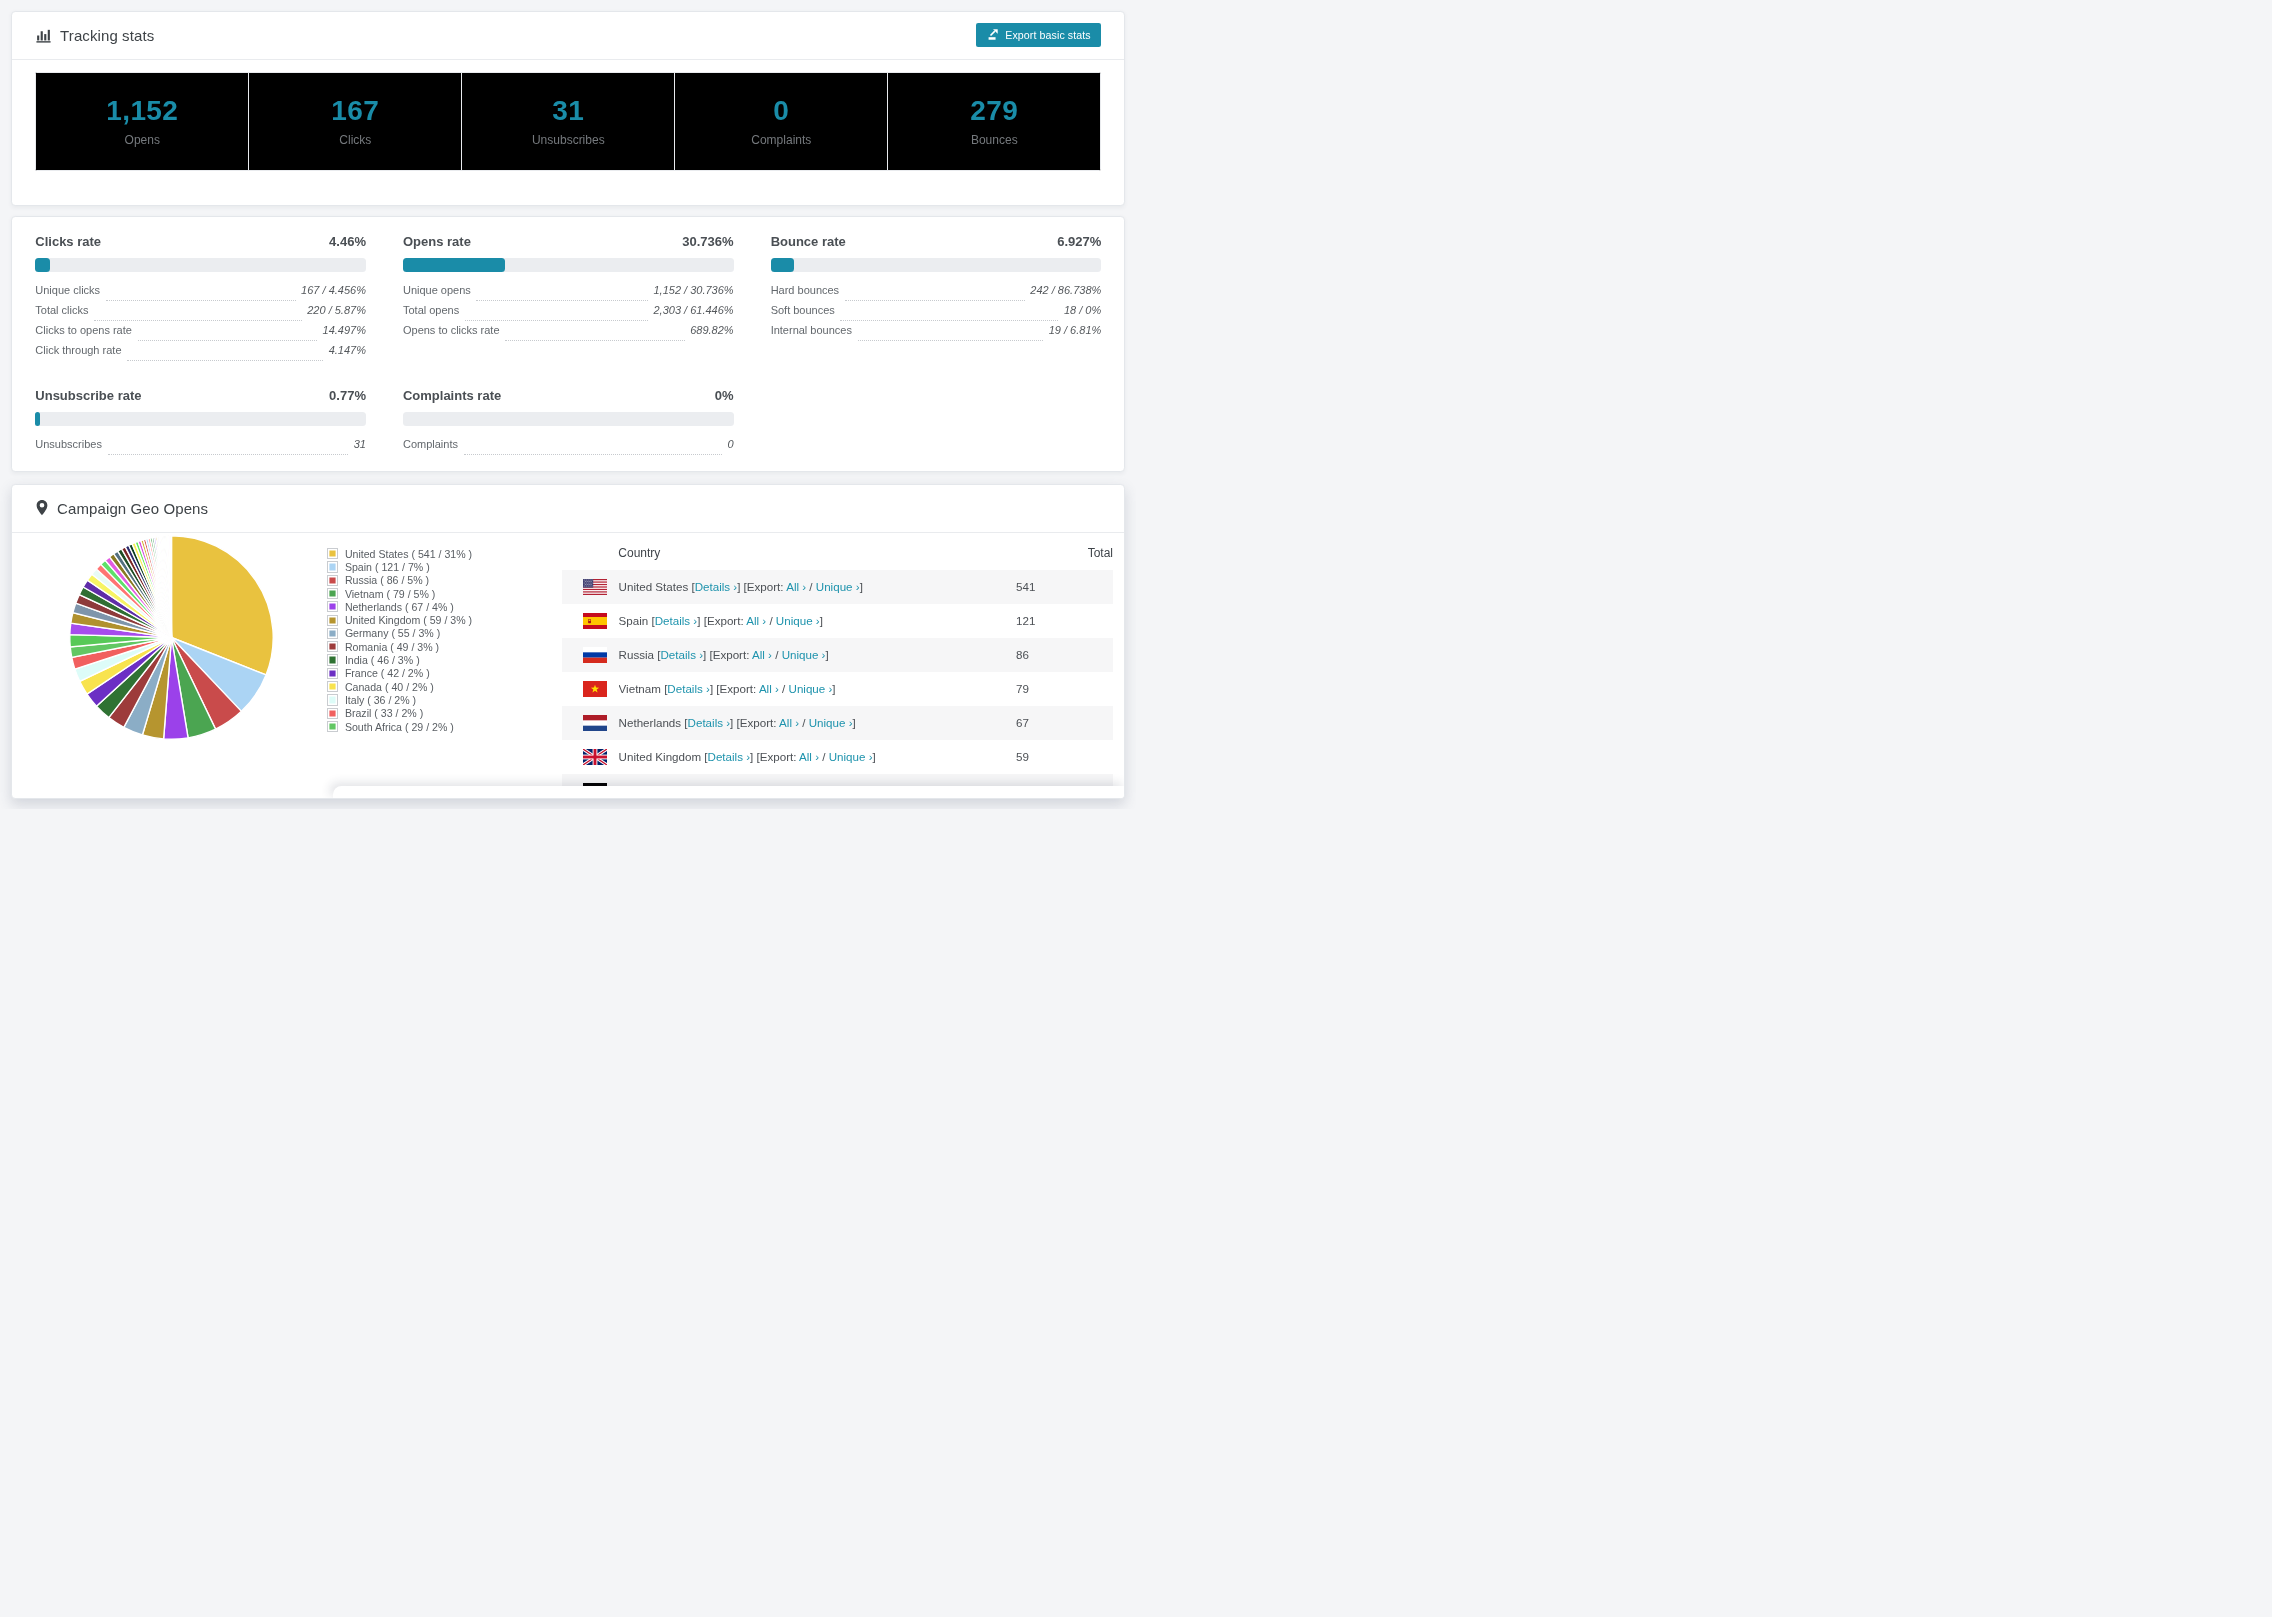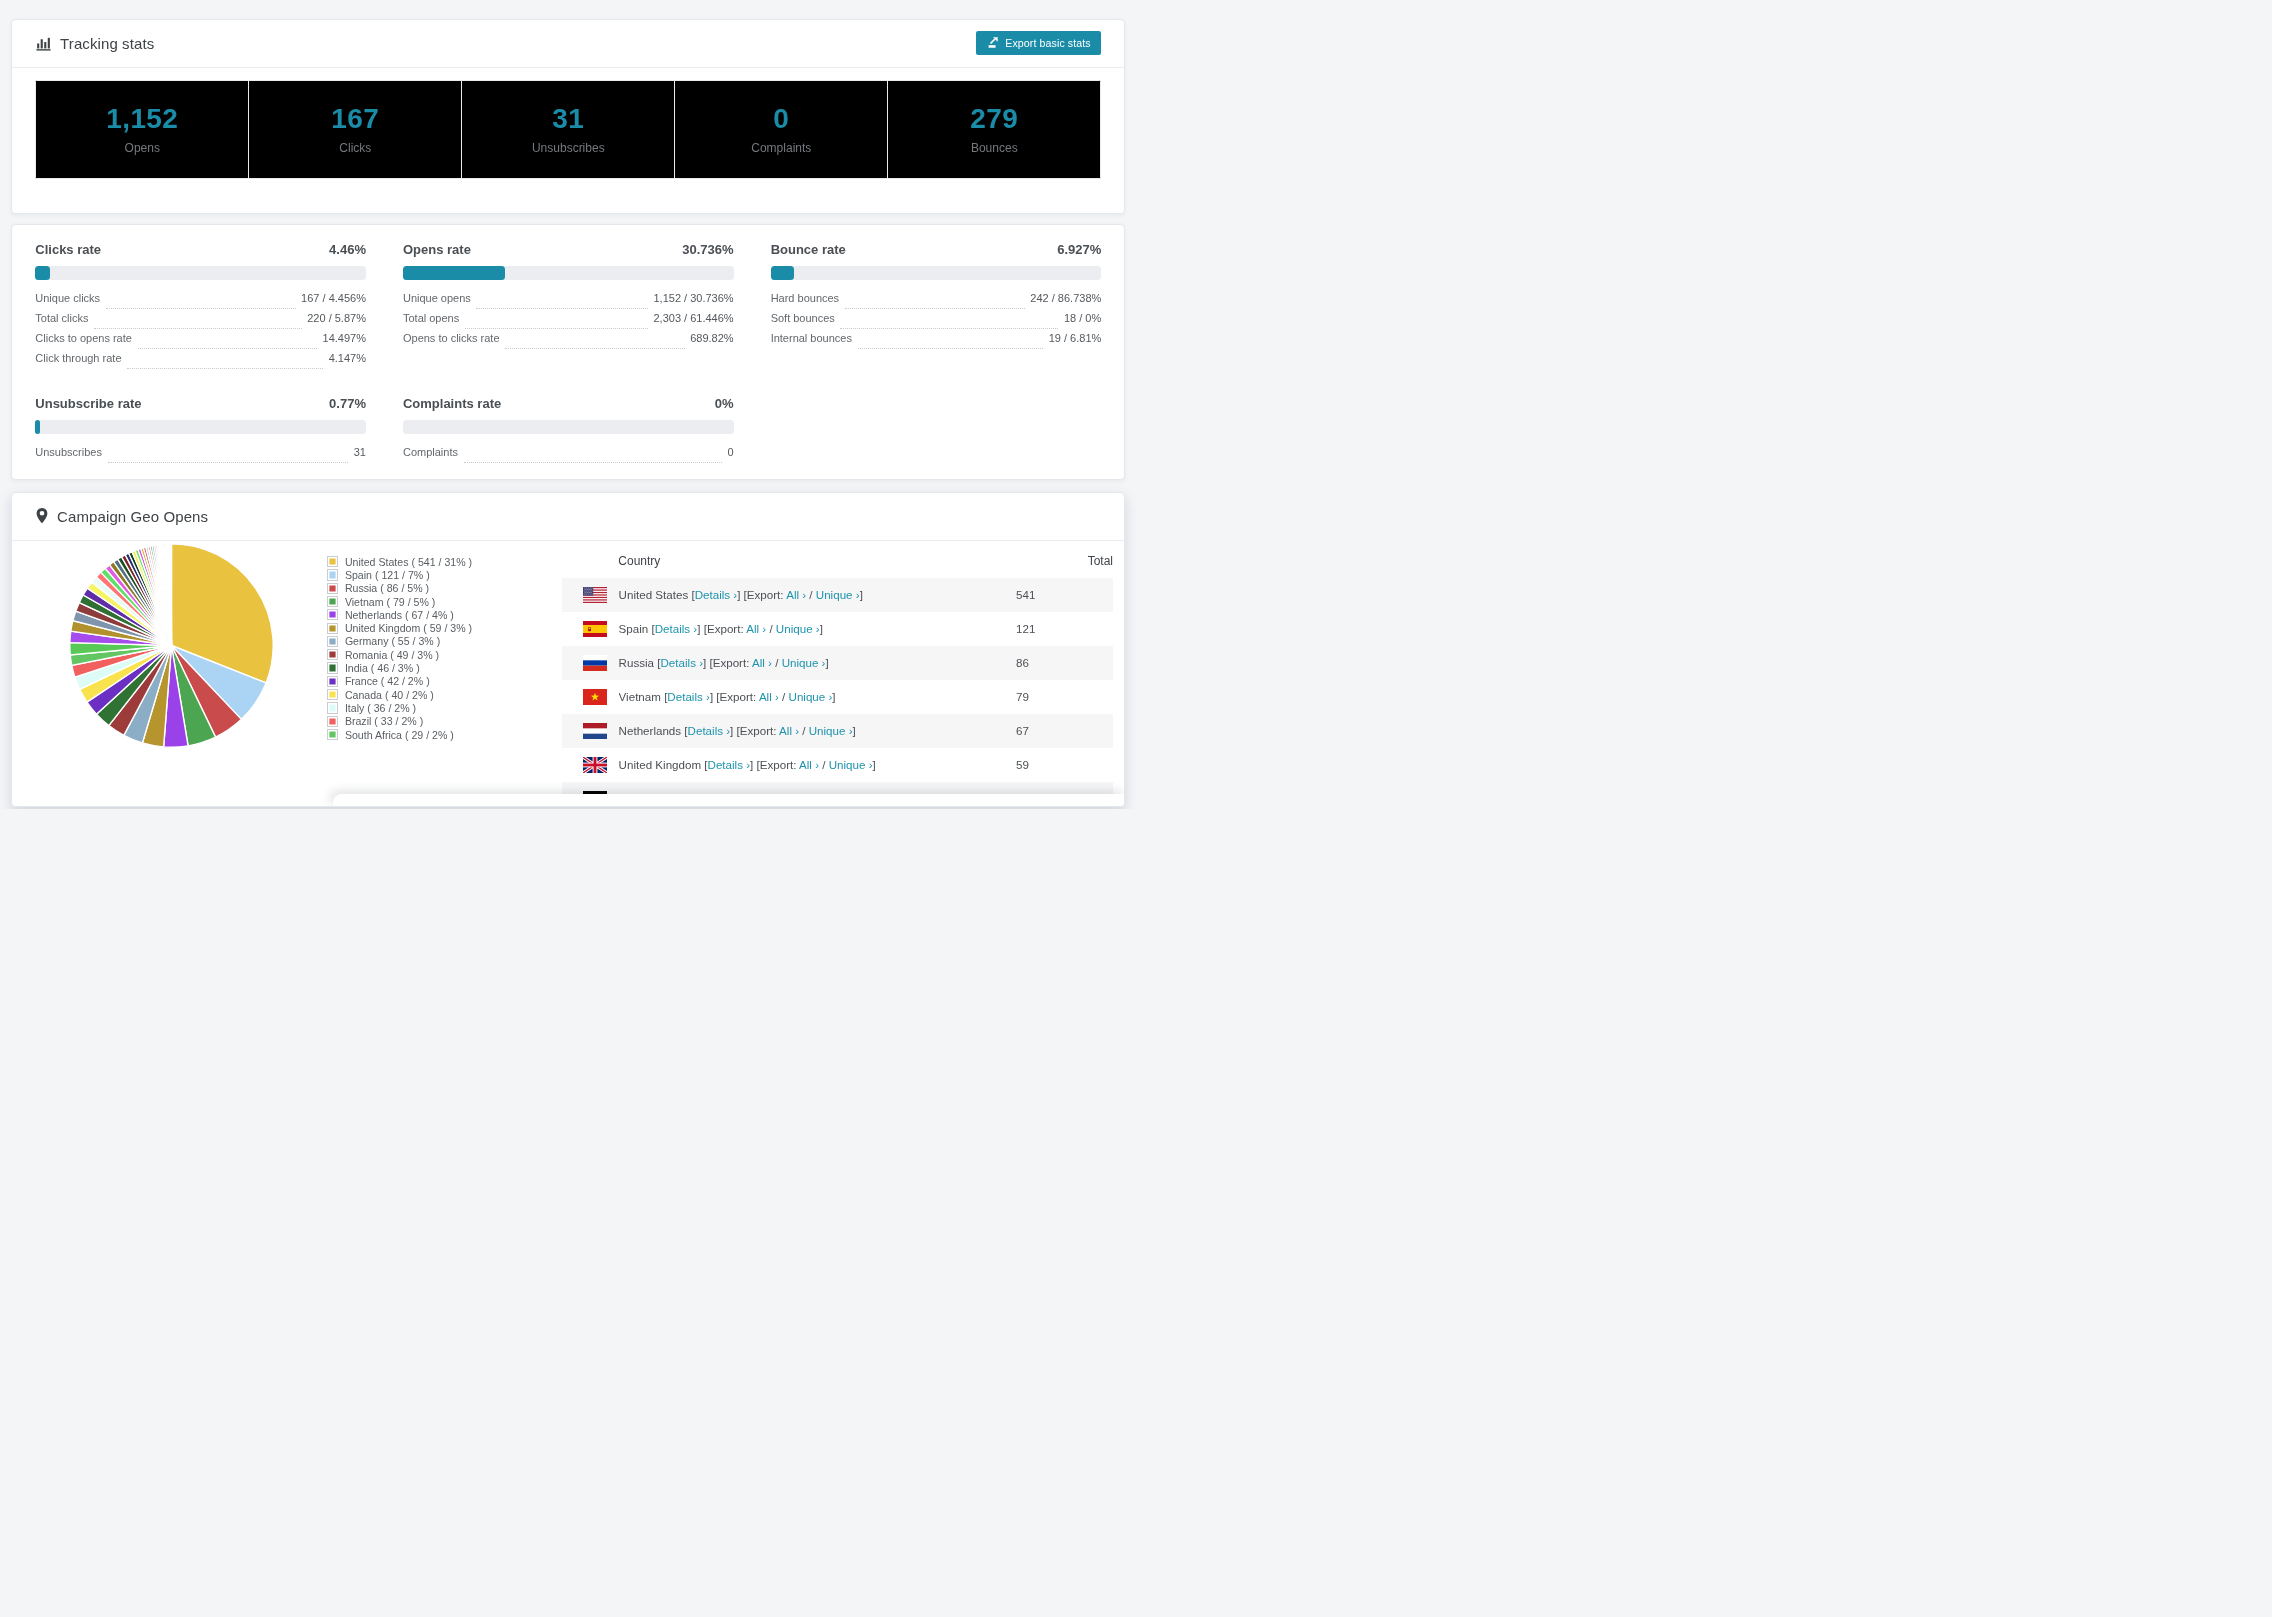--- a/index.html
+++ b/index.html
@@ -2,21 +2,21 @@
 <html style="font-size:11.3px"><head>
 <meta charset="utf-8">
 <style>
   html,body{margin:0;padding:0;}
   body{
     width:1136px;height:809px;overflow:hidden;
     background:#f4f5f7;
     font-family:"Liberation Sans","DejaVu Sans",sans-serif;
     -webkit-font-smoothing:antialiased;
   }
-  .page{position:relative;width:1136px;height:809px;background:#f4f5f7;margin-top:8px;}
+  .page{position:relative;width:1136px;height:809px;background:#f4f5f7;}
   .card{
     position:absolute;left:11.3px;width:1112px;background:#fff;
     border:0.7px solid #e4e7eb;border-radius:4.2px;
     box-shadow:0 1.4px 4.2px rgba(50,60,80,.06);
   }
   #card-tracking{top:10.6px;height:193px;}
   #card-rates{top:216px;height:254px;}
   #card-geo{top:484px;height:313px;overflow:hidden;box-shadow:0 5.6px 12.7px rgba(60,70,100,.18);}
   .card-header{
     display:flex;align-items:center;height:47px;padding:0 23px;
@@ -48,21 +48,21 @@
     column-gap:37px;row-gap:24px;padding:17px 23px;
   }
   .rate-head{display:flex;justify-content:space-between;align-items:baseline;margin-bottom:9.2px;}
   .rate-title,.rate-value{font-size:13px;font-weight:bold;color:#4a4f54;}
   .progress{height:14px;background:#ebedf0;border-radius:3.5px;position:relative;}
   .progress-fill{position:absolute;left:0;top:0;bottom:0;background:#1a8ca8;border-radius:3.5px;}
   .rate-rows{margin-top:12px;}
   .rate-row{display:flex;align-items:baseline;height:20px;font-size:11px;}
   .rate-label{color:#63686d;white-space:nowrap;}
   .leader{flex:1;margin:0 5.6px;border-bottom:1.4px dotted #c7cace;align-self:flex-end;margin-bottom:3.5px;min-width:14px;}
-  .rate-val{color:#54585c;white-space:nowrap;}
+  .rate-val{color:#54585c;white-space:nowrap;font-style:italic;}
   
   .geo-content{position:relative;height:265px;}
   .pie-wrap{position:absolute;left:55px;top:0;width:209px;height:209px;}
   .legend{position:absolute;left:315px;top:14px;list-style:none;margin:0;padding:0;}
   .legend li{display:flex;align-items:center;height:13.3px;font-size:10.6px;color:#595e63;white-space:nowrap;}
   .swatch{
     flex:none;width:9.2px;height:9.2px;margin-right:6.4px;
     border:0.7px solid #c9ccd0;box-shadow:inset 0 0 0 1.4px #fff;
   }
   .geo-table{position:absolute;left:550px;top:2.8px;right:11.3px;}

